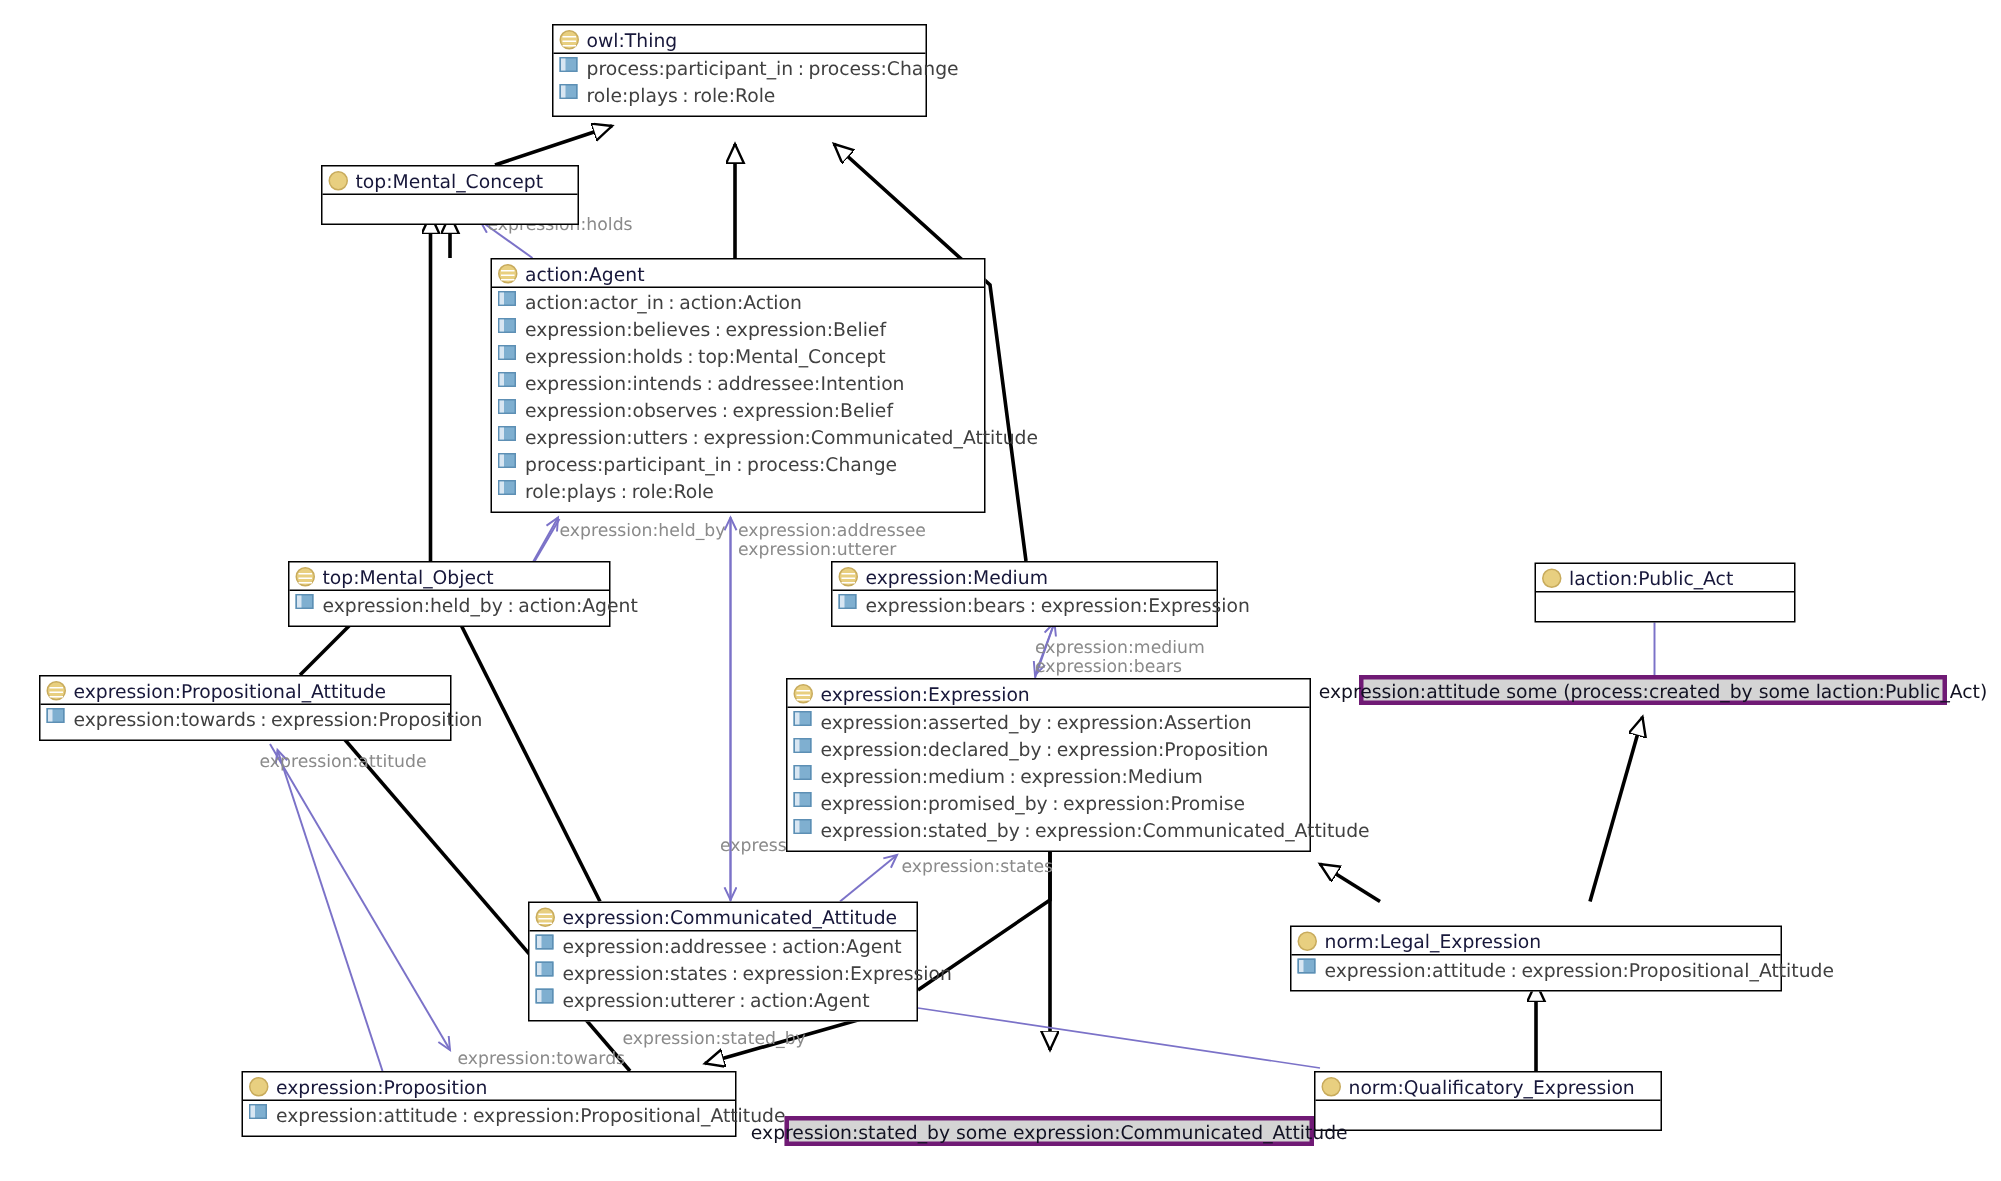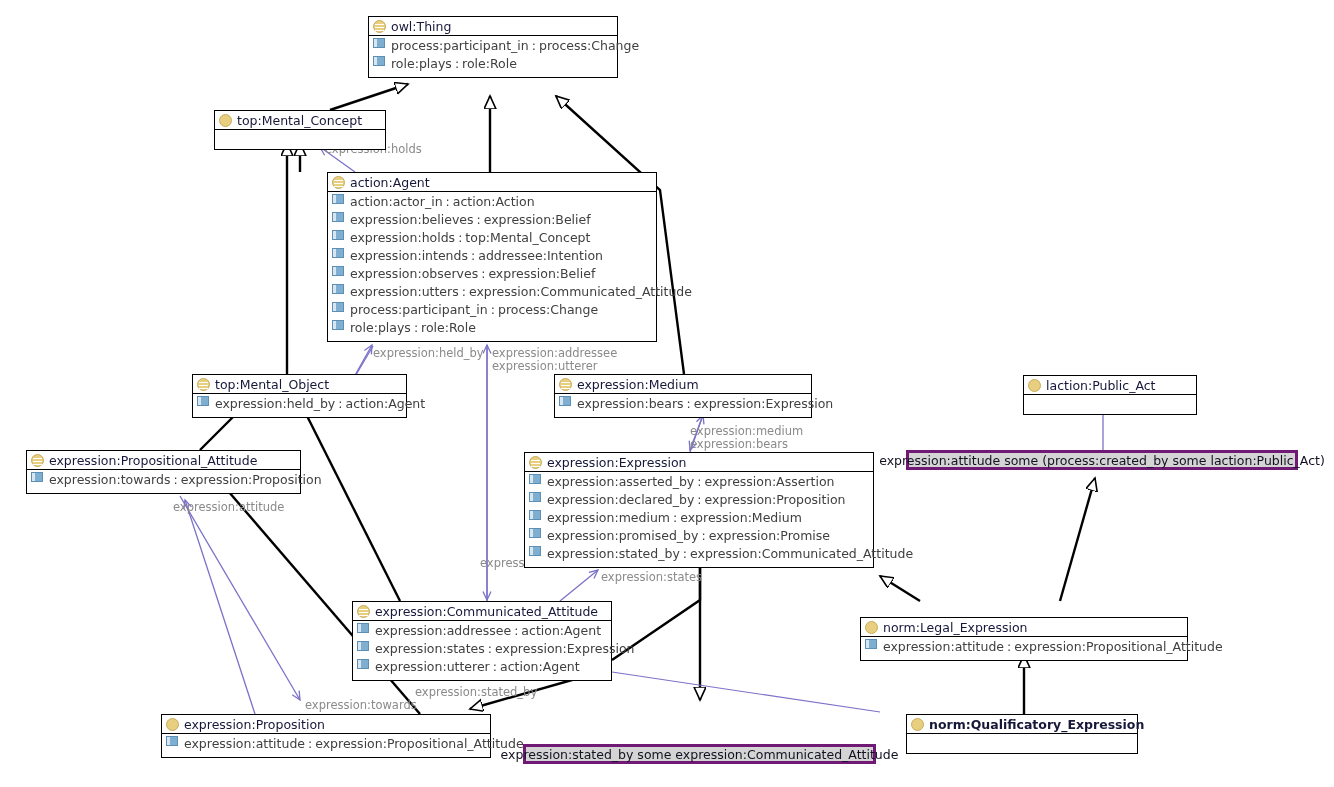--- a/index.html
+++ b/index.html
@@ -398,21 +398,21 @@
         </div>
         <div class="uml-body">
           <div class="attr-row">
             <span class="icon-prop"></span>
             <span class="attr-name">expression:attitude</span>
             <span class="attr-sep">:</span>
             <span class="attr-type">expression:Propositional_Attitude</span>
           </div>
         </div>
       </div>
-      <div class="uml-class no-attrs" style="left: 906px; top: 714px; width: 232px; font-weight: bold;">
+      <div class="uml-class no-attrs" style="left: 876px; top: 714px; width: 232px;">
         <div class="uml-header">
           <span class="icon-class"></span>
           <span>norm:Qualificatory_Expression</span>
         </div>
         <div class="uml-body"></div>
       </div>
       <div class="restriction" style="left: 906px; top: 450px; width: 392px; height: 20px;">expression:attitude some (process:created_by some laction:Public_Act)</div>
       <div class="restriction" style="left: 523px; top: 744px; width: 353px; height: 20px;">expression:stated_by some expression:Communicated_Attitude</div>
       <div class="edge-label" style="left: 325px; top: 142px;">expression:holds</div>
       <div class="edge-label" style="left: 373px; top: 346px;">expression:held_by</div>

